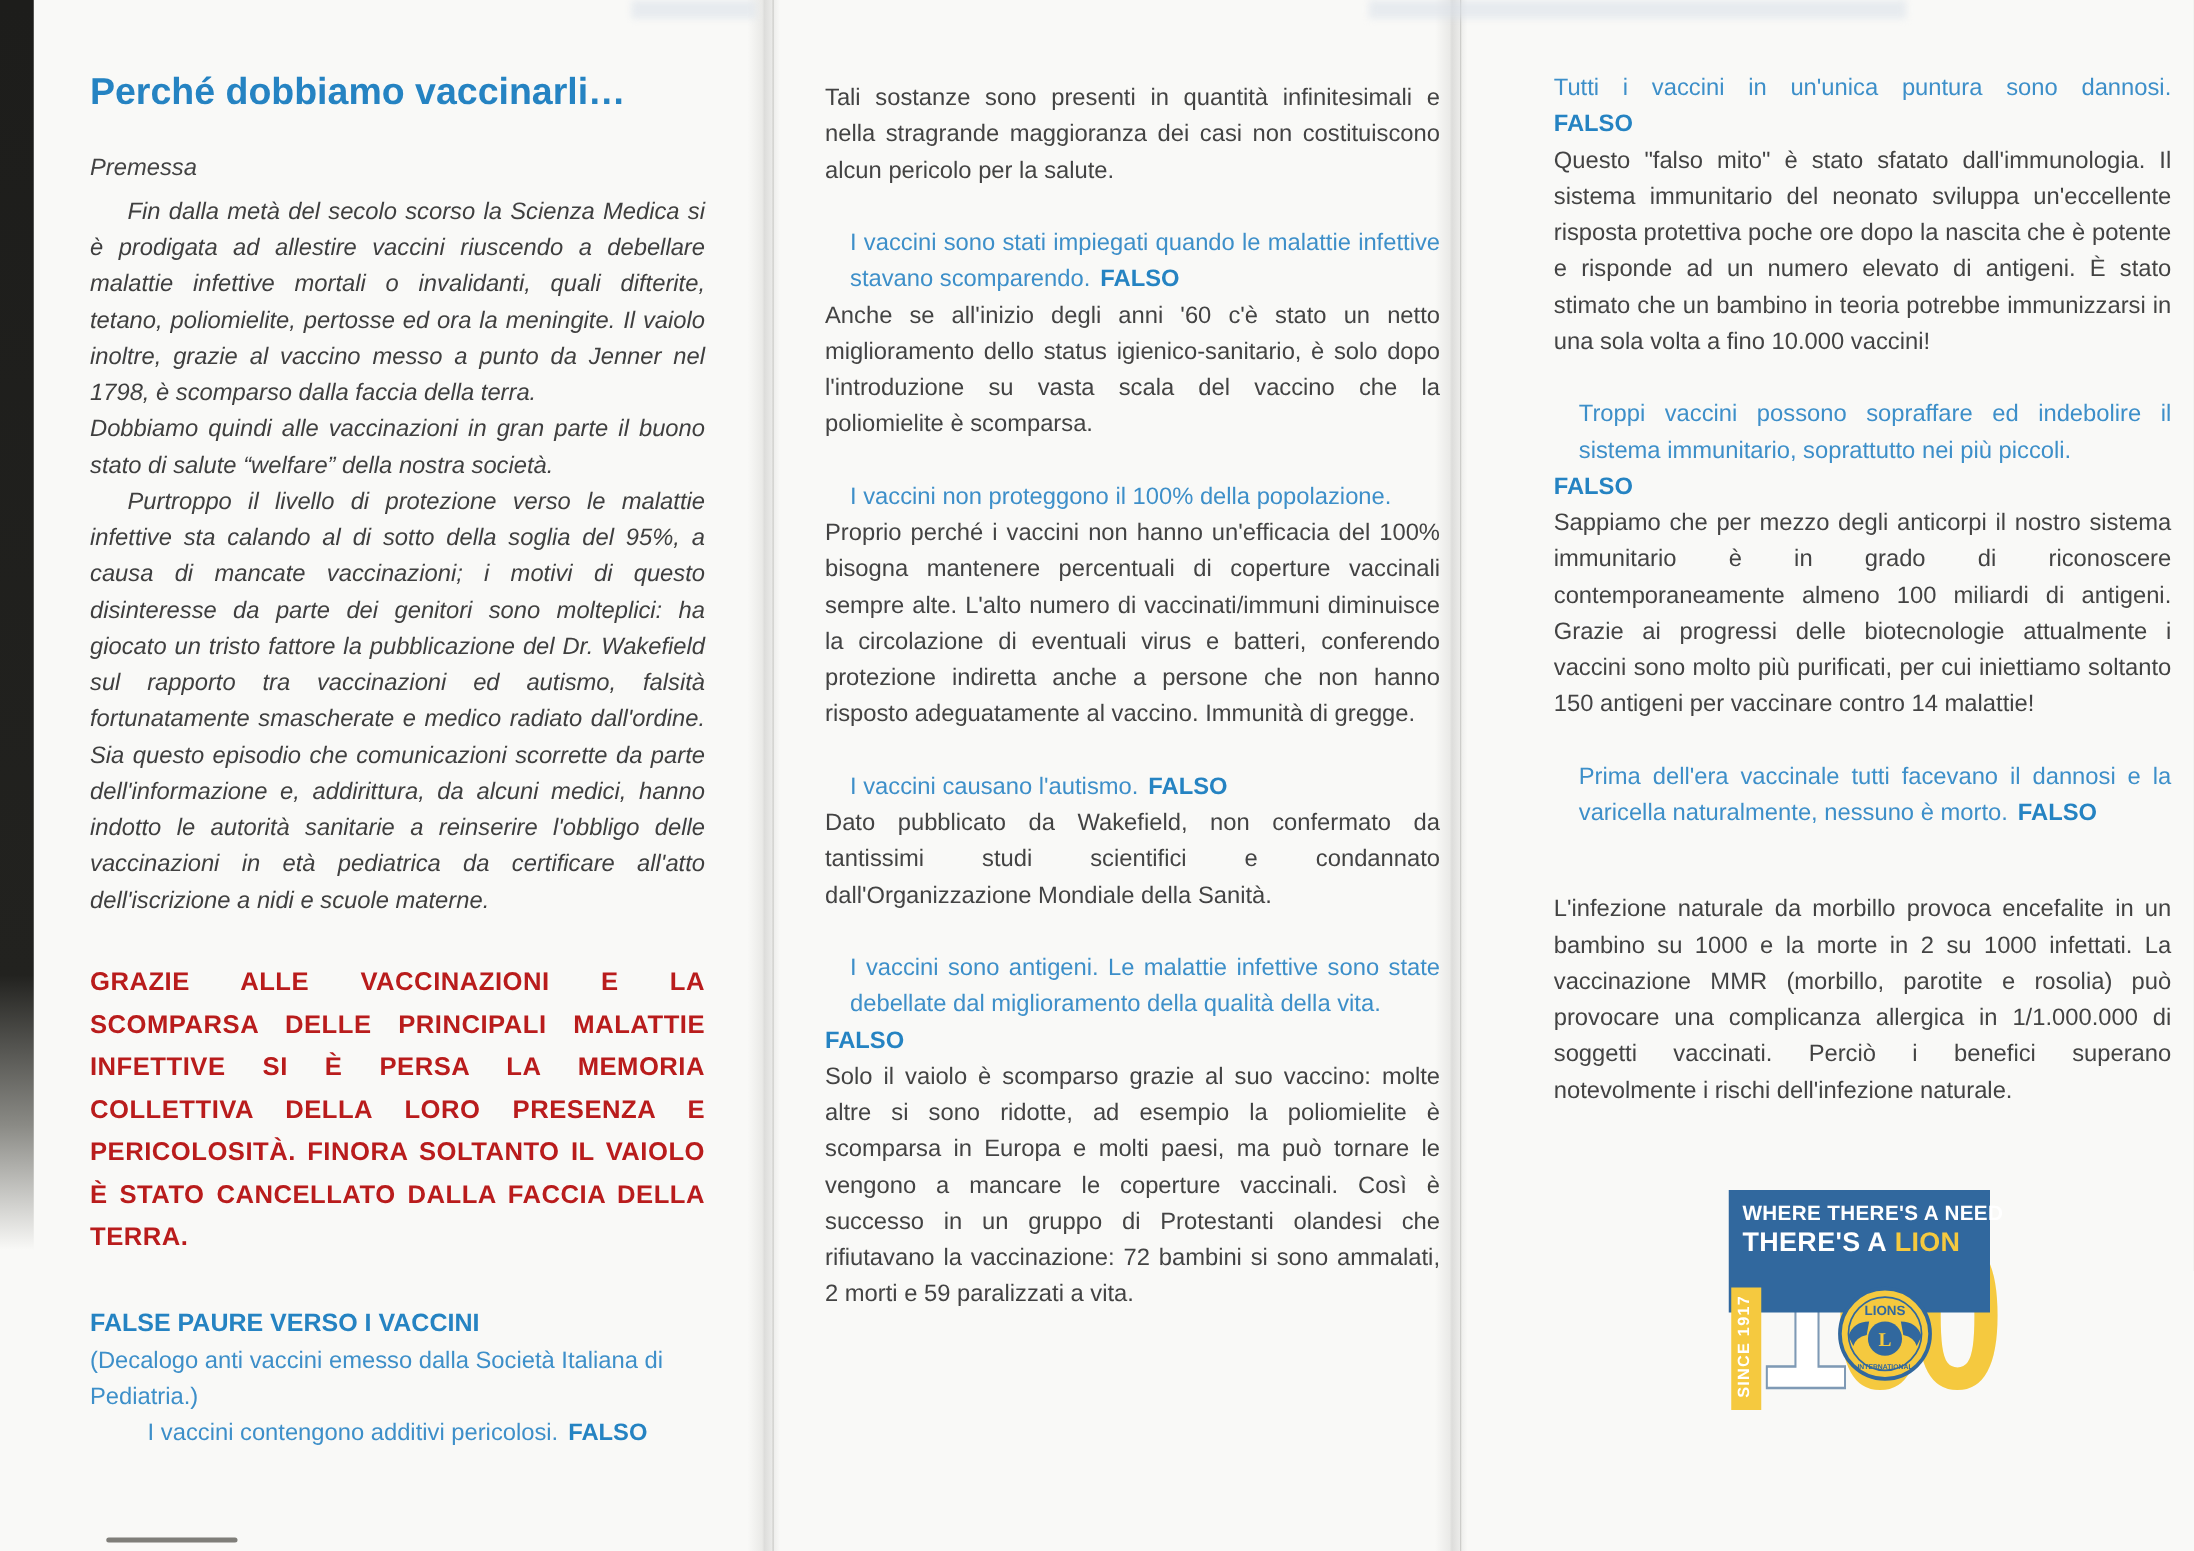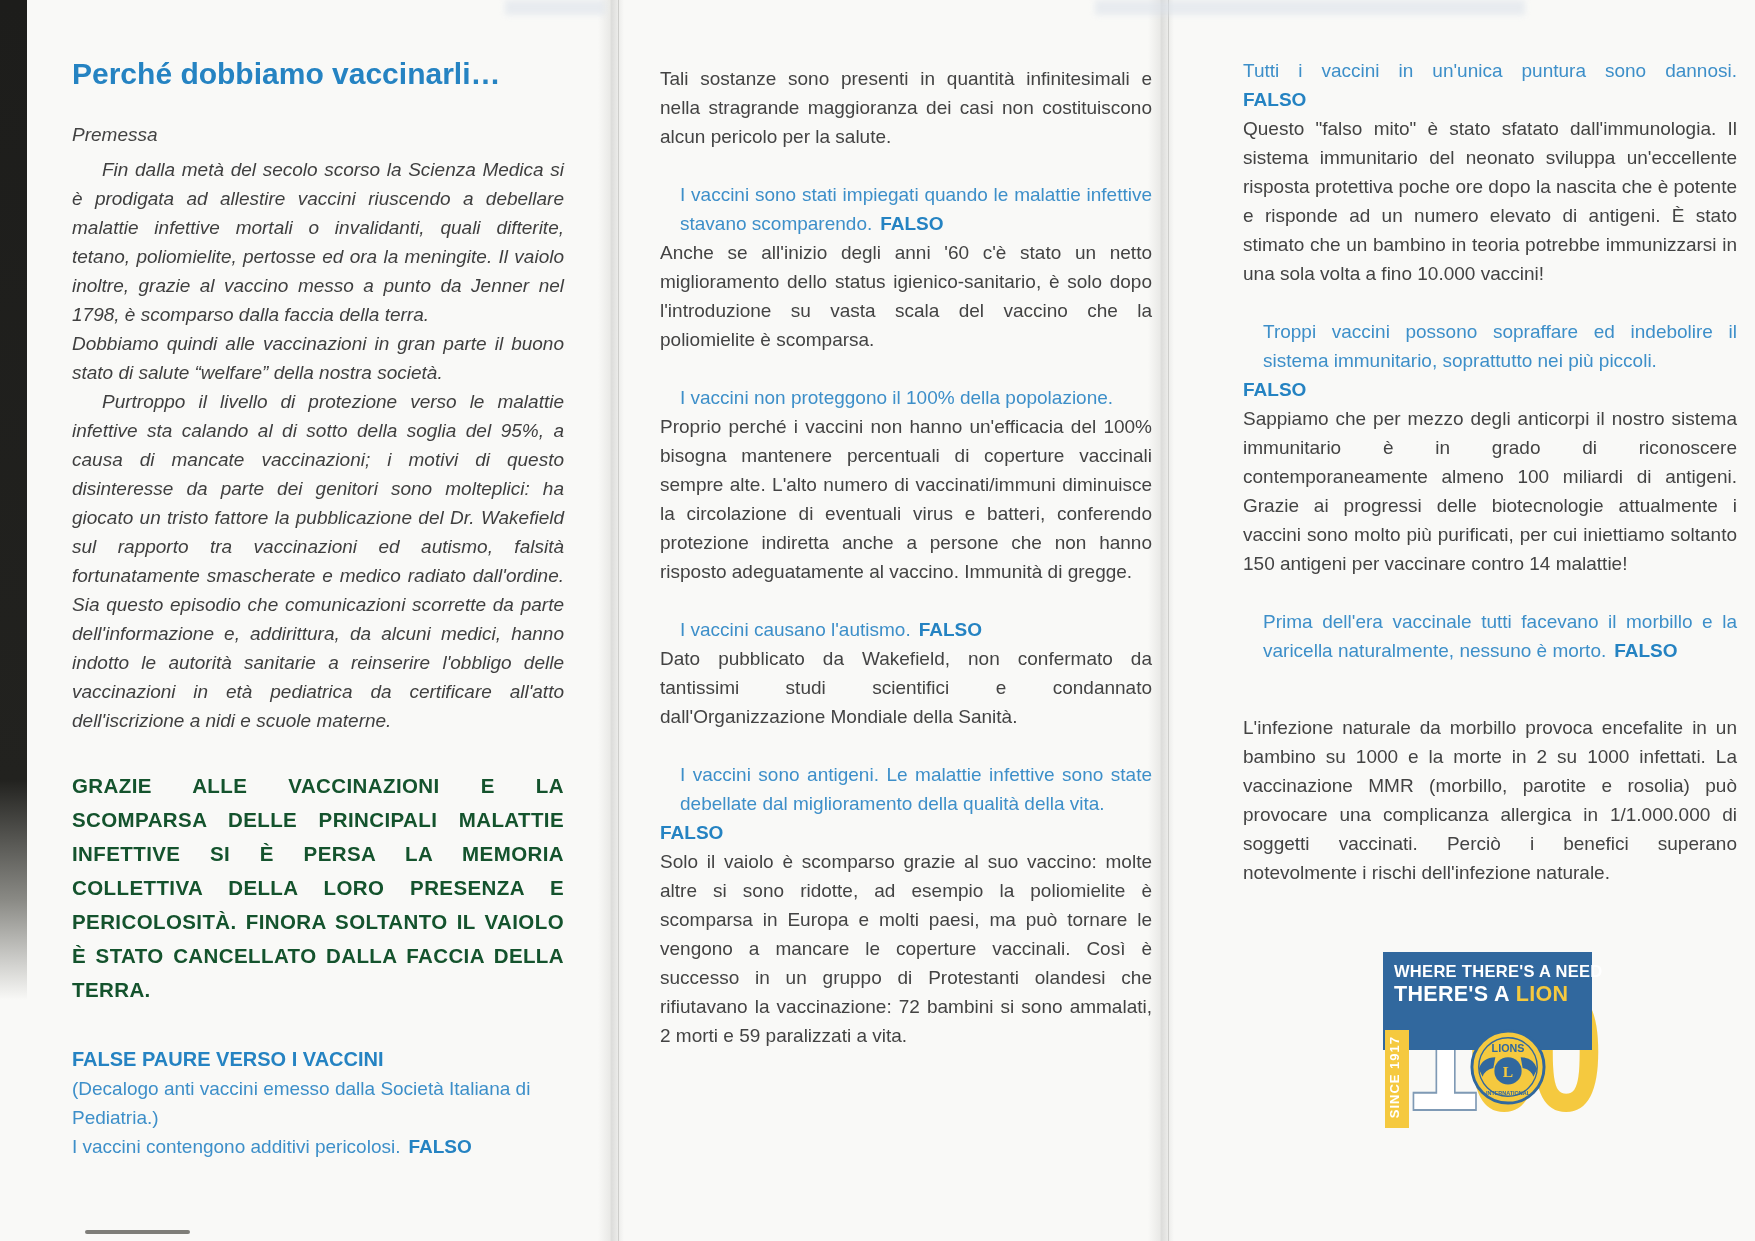--- a/index.html
+++ b/index.html
@@ -16,21 +16,21 @@
   
   .col{position:absolute;text-align:justify;font-size:19px;line-height:29px;}
   #col1{left:72px;top:56px;width:492px;}
   #col2{left:660px;top:64px;width:492px;}
   #col3{left:1243px;top:56px;width:494px;}
   p{margin:0;}
   .body-it{font-style:italic;color:#3f3f3f;}
   .indent{text-indent:30px;}
   .title{font-size:30px;line-height:36px;font-weight:bold;color:#2583c2;margin-bottom:28px;text-align:left;}
   .premessa{font-style:italic;margin-bottom:6px;text-align:left;}
-  .caps{margin-top:34px;font-weight:bold;font-size:20.5px;line-height:34px;color:#14532d;letter-spacing:.4px;}
+  .caps{margin-top:34px;font-weight:bold;font-size:20.5px;line-height:34px;color:#b91c1c;letter-spacing:.4px;}
   .blue-head{margin-top:38px;font-weight:bold;color:#2583c2;font-size:20px;line-height:29px;text-align:left;}
   .claim{color:#3d8fc9;}
   .falso{font-weight:bold;color:#2583c2;margin-left:8px;}
   .falso-line{font-weight:bold;color:#2583c2;}
   .gap{margin-top:29px;margin-left:20px;}
   .gap-lg{margin-top:48px;}
   .stretch{text-align-last:justify;}
   
   #logo{position:absolute;left:1383px;top:950px;width:215px;height:186px;}
   .logo-banner{position:absolute;left:0;top:2px;width:209px;height:98px;background:#31689e;padding:9px 0 0 11px;box-sizing:border-box;}
@@ -62,21 +62,21 @@
 
   <div class="col" id="col1">
     <p class="title">Perché dobbiamo vaccinarli…</p>
     <p class="premessa">Premessa</p>
     <p class="body-it indent">Fin dalla metà del secolo scorso la Scienza Medica si è prodigata ad allestire vaccini riuscendo a debellare malattie infettive mortali o invalidanti, quali difterite, tetano, poliomielite, pertosse ed ora la meningite. Il vaiolo inoltre, grazie al vaccino messo a punto da Jenner nel 1798, è scomparso dalla faccia della terra.</p>
     <p class="body-it">Dobbiamo quindi alle vaccinazioni in gran parte il buono stato di salute “welfare” della nostra società.</p>
     <p class="body-it indent">Purtroppo il livello di protezione verso le malattie infettive sta calando al di sotto della soglia del 95%, a causa di mancate vaccinazioni; i motivi di questo disinteresse da parte dei genitori sono molteplici: ha giocato un tristo fattore la pubblicazione del Dr. Wakefield sul rapporto tra vaccinazioni ed autismo, falsità fortunatamente smascherate e medico radiato dall'ordine. Sia questo episodio che comunicazioni scorrette da parte dell'informazione e, addirittura, da alcuni medici, hanno indotto le autorità sanitarie a reinserire l'obbligo delle vaccinazioni in età pediatrica da certificare all'atto dell'iscrizione a nidi e scuole materne.</p>
     <p class="caps">GRAZIE ALLE VACCINAZIONI E LA SCOMPARSA DELLE PRINCIPALI MALATTIE INFETTIVE SI È PERSA LA MEMORIA COLLETTIVA DELLA LORO PRESENZA E PERICOLOSITÀ. FINORA SOLTANTO IL VAIOLO È STATO CANCELLATO DALLA FACCIA DELLA TERRA.</p>
     <p class="blue-head">FALSE PAURE VERSO I VACCINI</p>
     <p class="claim" style="text-align:left;">(Decalogo anti vaccini emesso dalla Società Italiana di Pediatria.)</p>
-    <p style="text-align:left;"><span class="claim">I vaccini contengono additivi pericolosi.</span><span class="falso">FALSO</span></p>
+    <p style="text-align:center;"><span class="claim">I vaccini contengono additivi pericolosi.</span><span class="falso">FALSO</span></p>
   </div>
 
   <div class="col" id="col2">
     <p>Tali sostanze sono presenti in quantità infinitesimali e nella stragrande maggioranza dei casi non costituiscono alcun pericolo per la salute.</p>
     <p class="gap"><span class="claim">I vaccini sono stati impiegati quando le malattie infettive stavano scomparendo.</span><span class="falso">FALSO</span></p>
     <p>Anche se all'inizio degli anni '60 c'è stato un netto miglioramento dello status igienico-sanitario, è solo dopo l'introduzione su vasta scala del vaccino che la poliomielite è scomparsa.</p>
     <p class="claim gap" style="text-align:left;">I vaccini non proteggono il 100% della popolazione.</p>
     <p>Proprio perché i vaccini non hanno un'efficacia del 100% bisogna mantenere percentuali di coperture vaccinali sempre alte. L'alto numero di vaccinati/immuni diminuisce la circolazione di eventuali virus e batteri, conferendo protezione indiretta anche a persone che non hanno risposto adeguatamente al vaccino. Immunità di gregge.</p>
     <p class="gap"><span class="claim">I vaccini causano l'autismo.</span><span class="falso">FALSO</span></p>
     <p>Dato pubblicato da Wakefield, non confermato da tantissimi studi scientifici e condannato dall'Organizzazione Mondiale della Sanità.</p>
@@ -85,21 +85,21 @@
     <p>Solo il vaiolo è scomparso grazie al suo vaccino: molte altre si sono ridotte, ad esempio la poliomielite è scomparsa in Europa e molti paesi, ma può tornare le vengono a mancare le coperture vaccinali. Così è successo in un gruppo di Protestanti olandesi che rifiutavano la vaccinazione: 72 bambini si sono ammalati, 2 morti e 59 paralizzati a vita.</p>
   </div>
 
   <div class="col" id="col3">
     <p class="claim stretch">Tutti i vaccini in un'unica puntura sono dannosi.</p>
     <p class="falso-line">FALSO</p>
     <p>Questo "falso mito" è stato sfatato dall'immunologia. Il sistema immunitario del neonato sviluppa un'eccellente risposta protettiva poche ore dopo la nascita che è potente e risponde ad un numero elevato di antigeni. È stato stimato che un bambino in teoria potrebbe immunizzarsi in una sola volta a fino 10.000 vaccini!</p>
     <p class="claim gap">Troppi vaccini possono sopraffare ed indebolire il sistema immunitario, soprattutto nei più piccoli.</p>
     <p class="falso-line">FALSO</p>
     <p>Sappiamo che per mezzo degli anticorpi il nostro sistema immunitario è in grado di riconoscere contemporaneamente almeno 100 miliardi di antigeni. Grazie ai progressi delle biotecnologie attualmente i vaccini sono molto più purificati, per cui iniettiamo soltanto 150 antigeni per vaccinare contro 14 malattie!</p>
-    <p class="gap"><span class="claim">Prima dell'era vaccinale tutti facevano il morbillo e la varicella naturalmente, nessuno è morto.</span><span class="falso">FALSO</span></p>
+    <p class="gap"><span class="claim">Prima dell'era vaccinale tutti facevano il dannosi e la varicella naturalmente, nessuno è morto.</span><span class="falso">FALSO</span></p>
     <p class="gap-lg">L'infezione naturale da morbillo provoca encefalite in un bambino su 1000 e la morte in 2 su 1000 infettati. La vaccinazione MMR (morbillo, parotite e rosolia) può provocare una complicanza allergica in 1/1.000.000 di soggetti vaccinati. Perciò i benefici superano notevolmente i rischi dell'infezione naturale.</p>
   </div>
 
   <div id="logo">
     <div class="logo-number"><span class="digit-1">1</span><span class="digit-00">00</span></div>
     <div class="logo-banner">
       <div class="banner1">WHERE THERE'S A NEED</div>
       <div class="banner2"><span>THERE'S A</span><span class="lion-y">LION</span></div>
     </div>
     <div class="since-bar">

